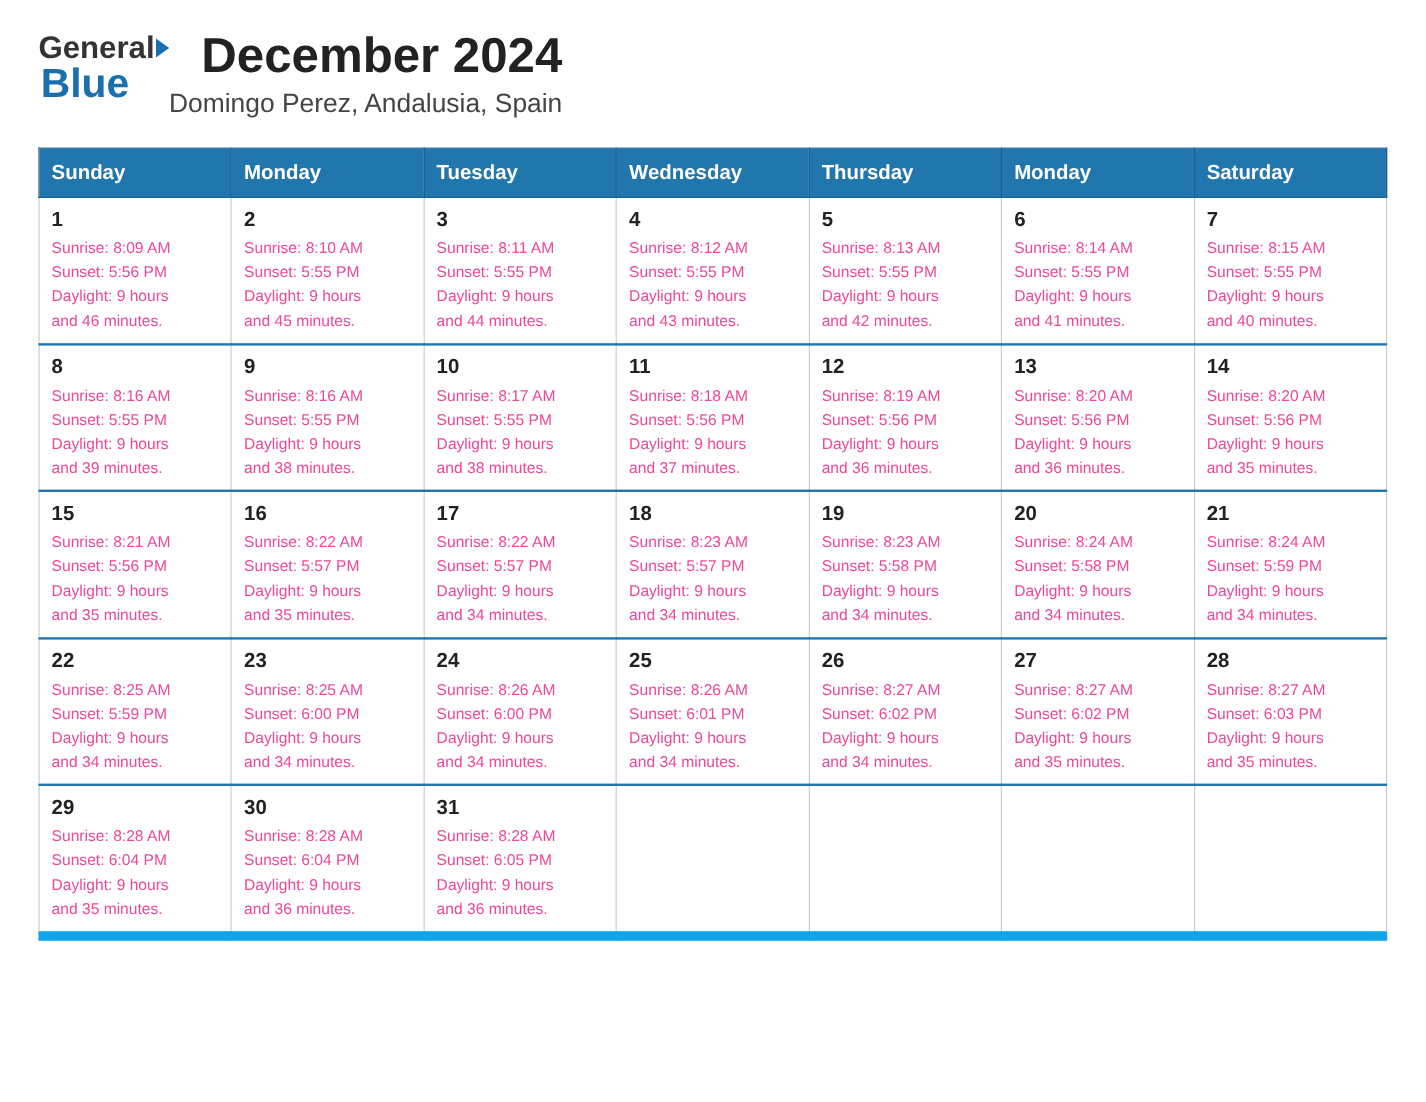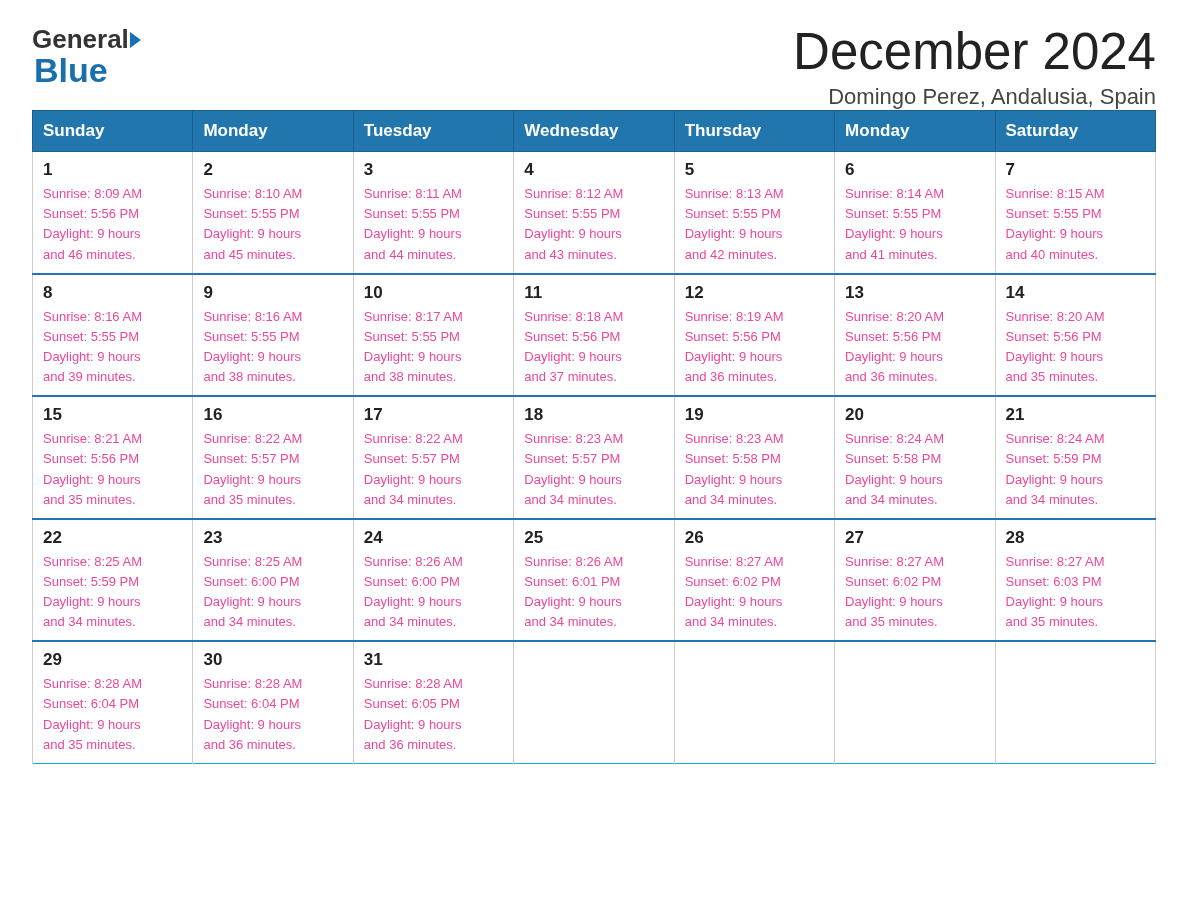--- a/index.html
+++ b/index.html
@@ -5,35 +5,35 @@
     * { box-sizing: border-box; margin: 0; padding: 0; }
     body {
       font-family: Arial, sans-serif;
       background: #fff;
       padding: 24px 32px;
       width: 1188px;
       min-height: 918px;
     }
     .header {
       display: flex;
-      justify-content: space-between;
+      justify-content: flex-start;
       align-items: flex-start;
-      margin-bottom: 0;
+      margin-bottom: 24px;
     }
     .logo {
       display: flex;
       flex-direction: column;
       align-items: flex-start;
     }
     .title-block {
       text-align: right;
     }
     .calendar-title {
-      font-size: 51px;
-      font-weight: normal;
+      font-size: 41px;
+      font-weight: bold;
       color: #222;
       line-height: 1.1;
     }
     .calendar-subtitle {
       font-size: 22px;
       color: #444;
       margin-top: 4px;
     }
     table {
       width: 100%;
@@ -69,21 +69,21 @@
       color: #222;
       display: block;
       margin-bottom: 4px;
     }
     .day-info {
       font-size: 13px;
       color: #ec4899;
       line-height: 1.55;
     }
     tbody tr:last-child {
-      border-bottom: 1px solid #0ea5e9;
+      border-bottom: 8px solid #0ea5e9;
     }
     .logo-wrapper {
       display: flex;
       align-items: center;
     }
     .logo-g {
       font-size: 26px;
       font-weight: bold;
       color: #333;
     }

